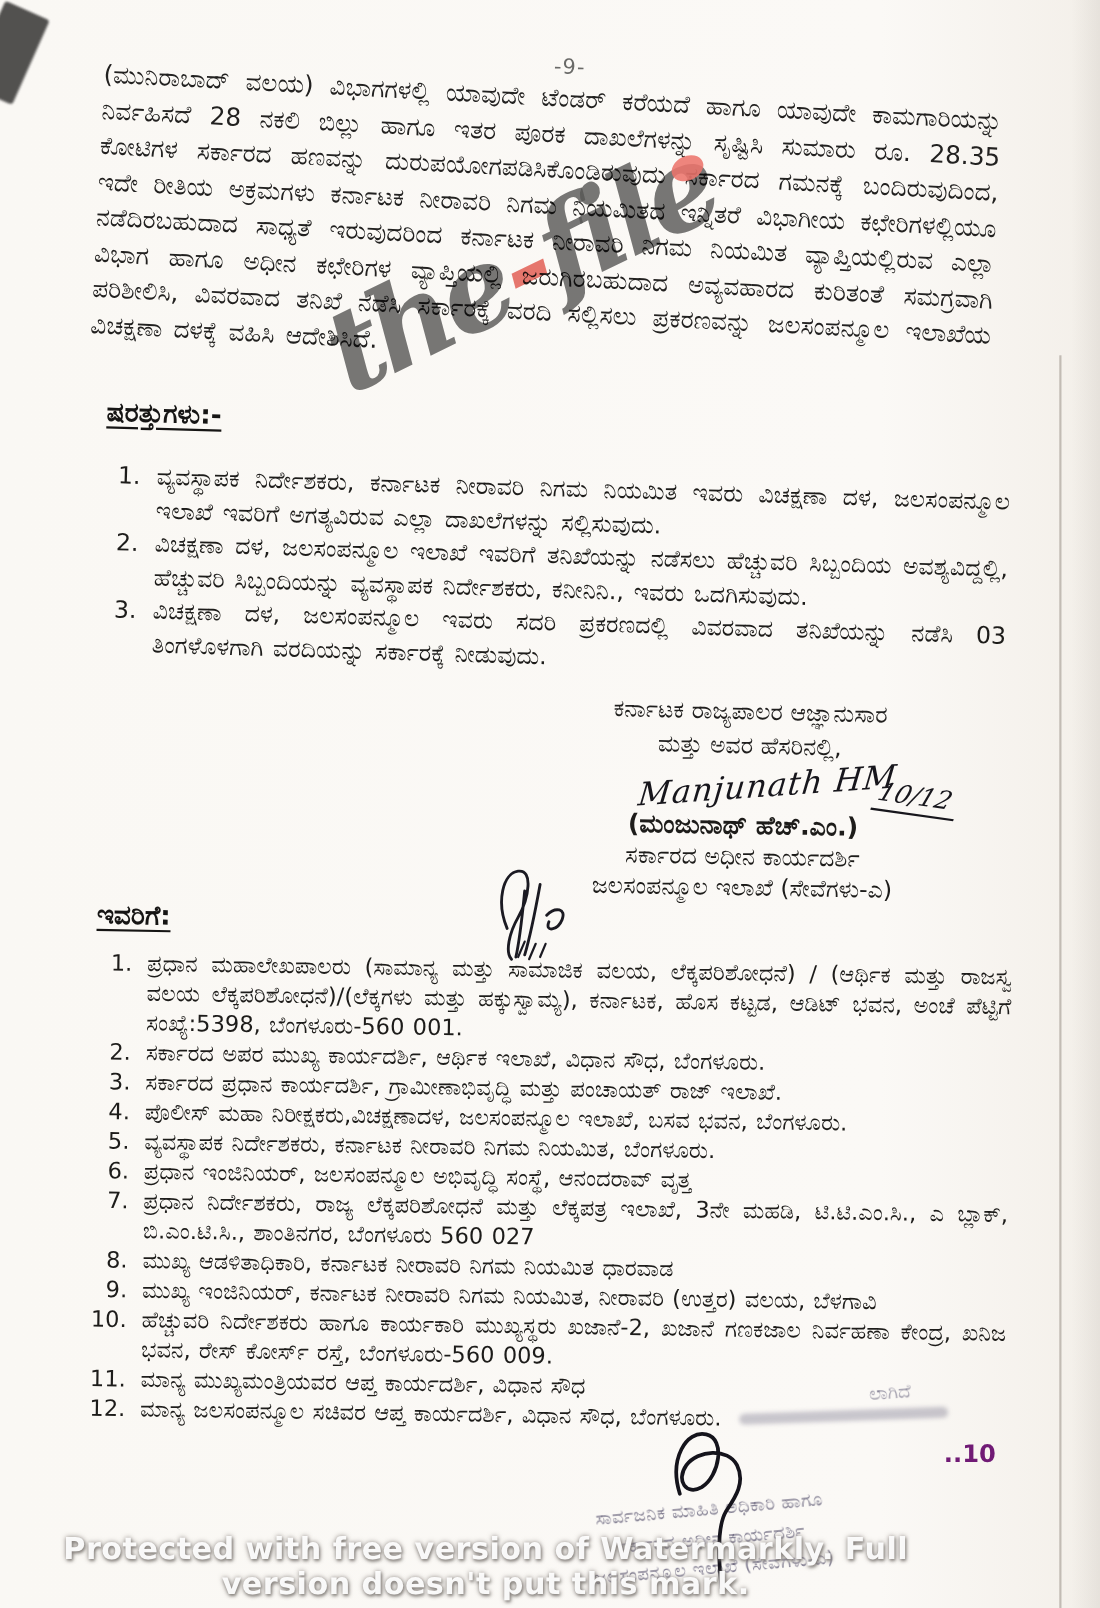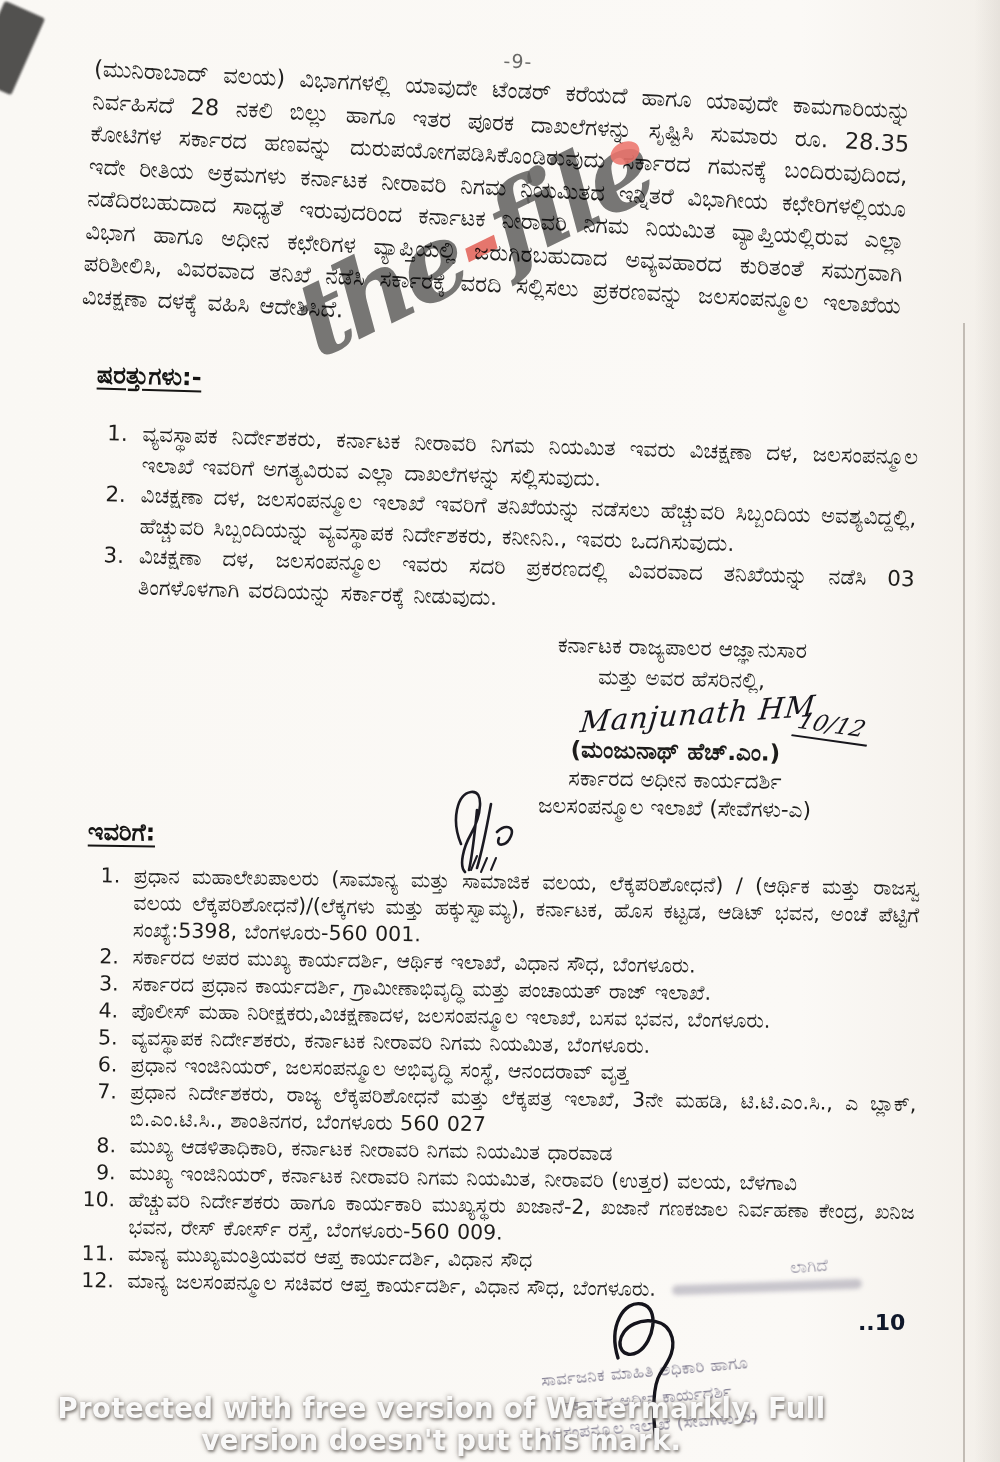--- a/index.html
+++ b/index.html
@@ -66,21 +66,21 @@
     font-size:21.5px;line-height:27.5px;transform:rotate(1deg);
   }
   .signoff .name{font-weight:bold;font-size:23px;line-height:30px;}
   .recip-head{left:88px;top:818px;transform:rotate(1deg);}
   .recip-list{
     left:88px;top:862px;width:832px;transform:rotate(.9deg);transform-origin:0 0;
     font-size:20.5px;line-height:27px;text-align:justify;word-spacing:1px;
   }
   .recip-list li{padding-left:6px;}
   .page-num-bottom{
-    left:858px;top:1310px;font-size:22px;font-weight:bold;color:#0f172a;
+    left:858px;top:1310px;font-size:22px;font-weight:bold;color:#701a75;
   }
   .stamp{
     left:492px;top:1358px;width:310px;text-align:center;
     font-size:16.5px;line-height:27px;transform:rotate(-5deg);
     color:rgba(70,66,96,.66);filter:blur(.4px);letter-spacing:.5px;
   }
   .stamp-fragment{
     left:790px;top:1256px;font-size:17px;transform:rotate(-4deg);
     color:rgba(80,76,106,.5);filter:blur(.5px);
   }

